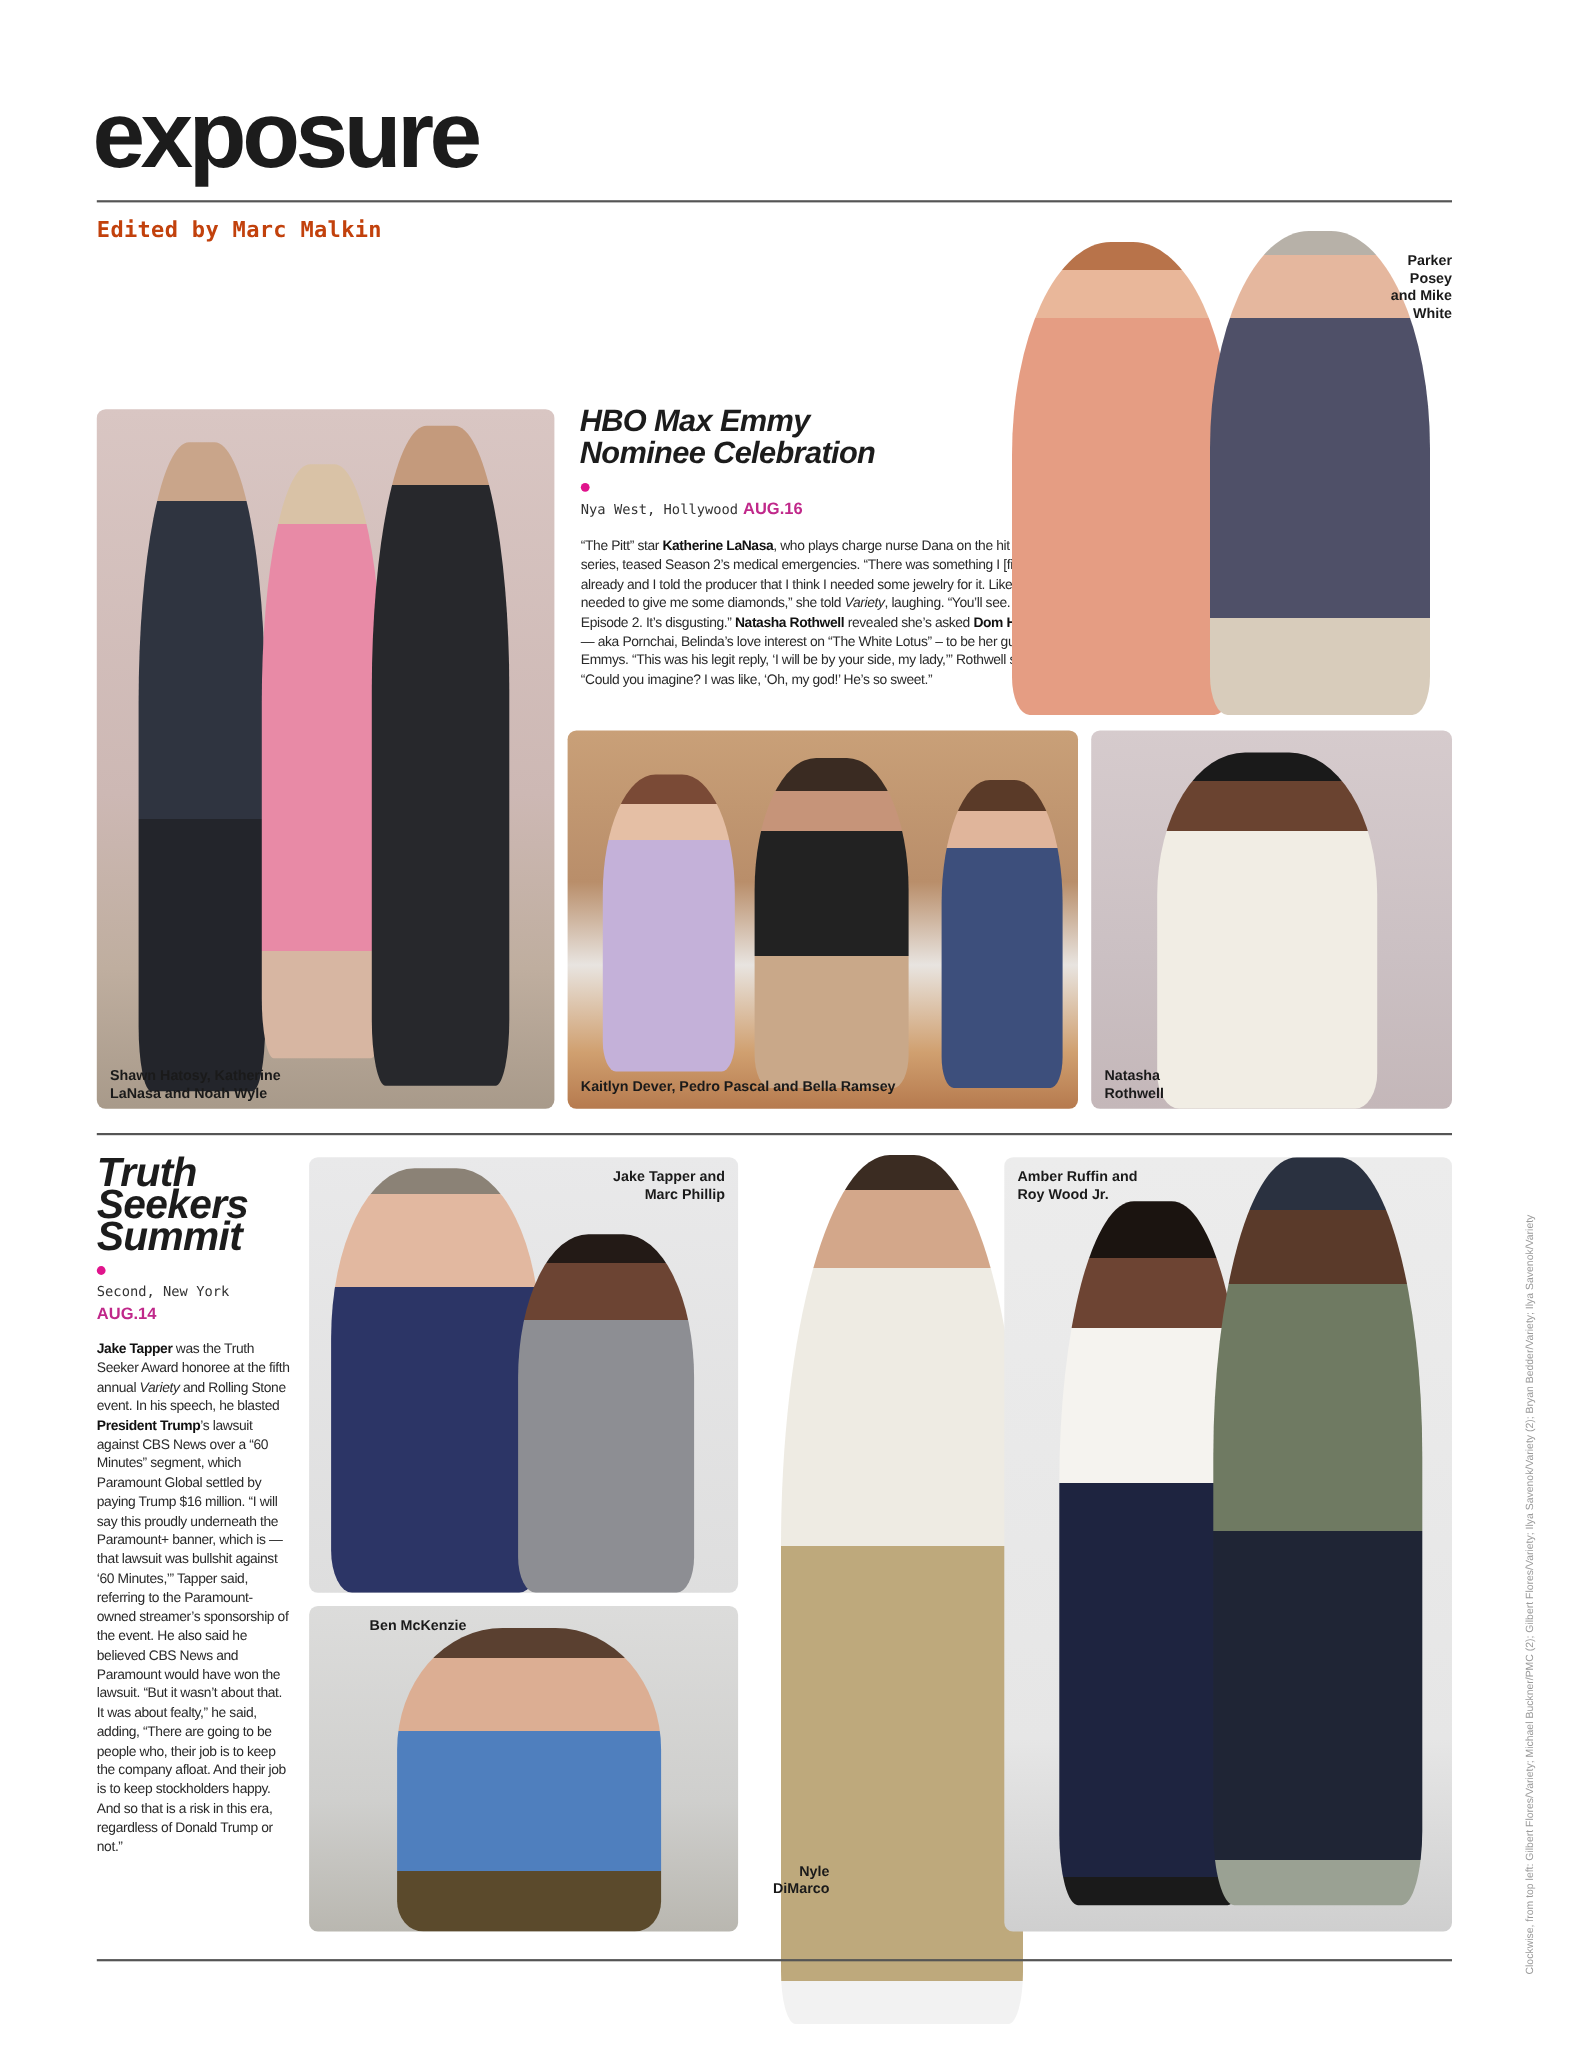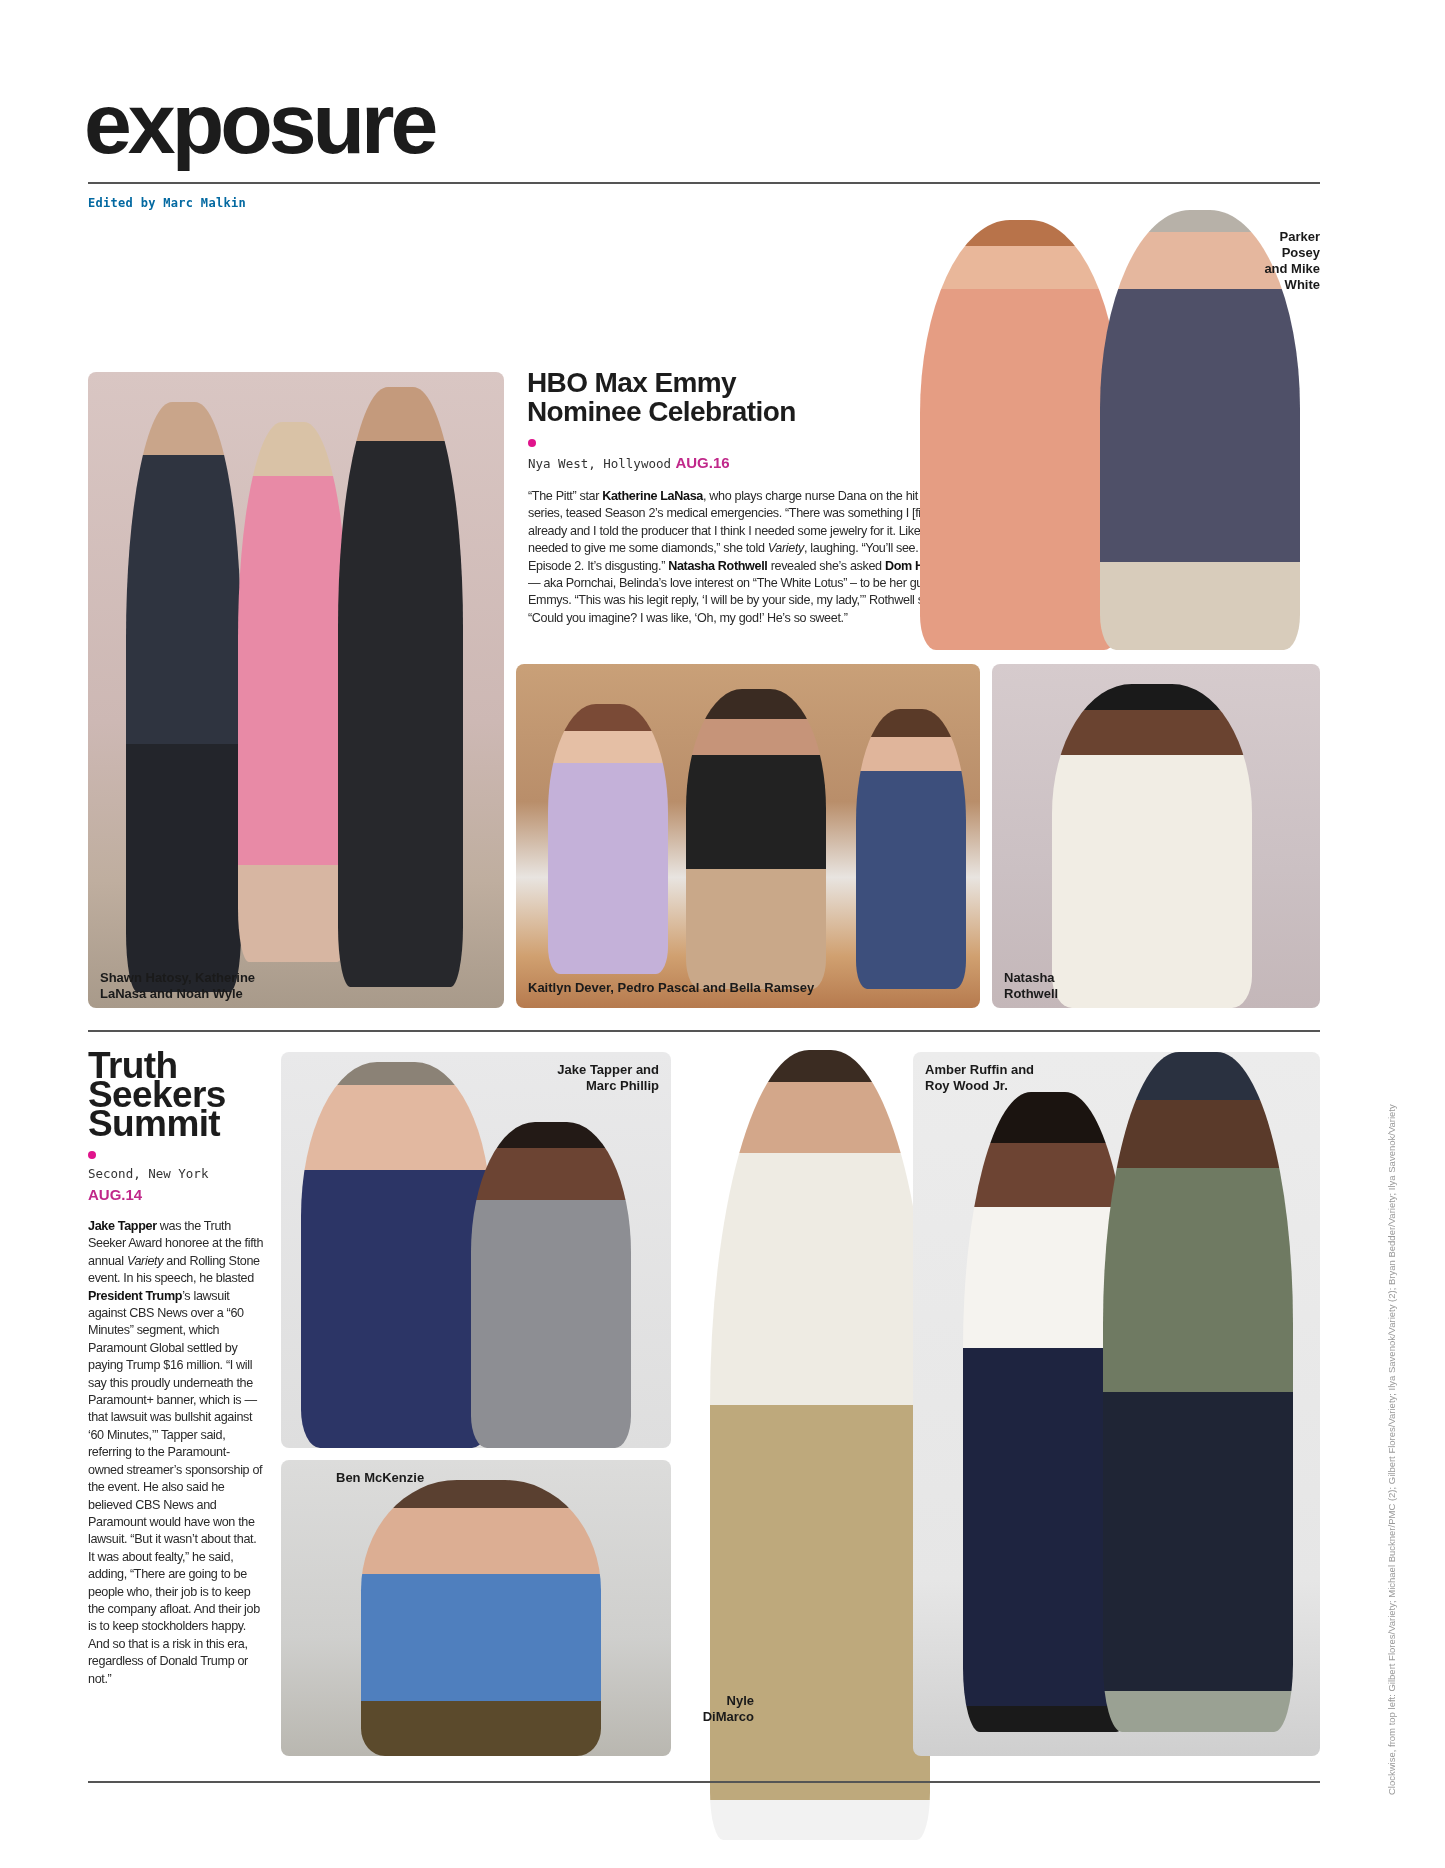--- a/index.html
+++ b/index.html
@@ -3,29 +3,29 @@
 <meta charset="utf-8">
 <style>
   * { box-sizing: border-box; margin: 0; padding: 0; }
   html, body { width: 1445px; height: 1868px; background: #ffffff; overflow: hidden; }
   body { position: relative; font-family: "Liberation Sans", sans-serif; color: #1a1a1a; }
 
   .abs { position: absolute; }
 
   .masthead { left: 84px; top: 80px; font-family: "Liberation Sans", sans-serif; font-weight: 700; font-size: 86px; letter-spacing: -4px; line-height: 1; color: #1c1c1c; }
   .rule { background: #555; height: 1.5px; }
-  .editor { left: 88px; top: 196px; font-family: "DejaVu Sans Mono", monospace; font-weight: 700; font-size: 12px; color: #0369a1; letter-spacing: 0.3px; }
+  .editor { left: 88px; top: 196px; font-family: "DejaVu Sans Mono", monospace; font-weight: 700; font-size: 20px; color: #c2410c; letter-spacing: 0.3px; }
 
   .photo { border-radius: 8px; overflow: hidden; }
   .cutout { border-radius: 0; }
 
   .caption { position: absolute; font-family: "Liberation Sans", sans-serif; font-weight: 700; font-size: 13px; line-height: 16px; color: #1a1a1a; }
   .caption.right { text-align: right; }
 
-  .hed { font-family: "Liberation Sans", sans-serif; font-weight: 700; color: #1c1c1c; letter-spacing: -0.6px; }
+  .hed { font-family: "Liberation Sans", sans-serif; font-weight: 700; color: #1c1c1c; letter-spacing: -0.6px; font-style: italic; }
   .dot { width: 8px; height: 8px; border-radius: 50%; background: #e0148c; }
   .dateline { font-family: "DejaVu Sans Mono", monospace; font-size: 12.5px; color: #333; }
   .date { font-family: "Liberation Sans", sans-serif; font-weight: 700; font-size: 15px; color: #c0288a; }
   .body-text { font-family: "Liberation Sans", sans-serif; font-size: 12.6px; line-height: 17.4px; color: #2a2a2a; letter-spacing: -0.35px; }
   .body-text b { color: #111; }
 
   .credit { left: 1386px; top: 1795px; transform-origin: left top; transform: rotate(-90deg); font-family: "Liberation Sans", sans-serif; font-size: 9.5px; color: #999; white-space: nowrap; }
 
   
   .ph-trio { background: linear-gradient(180deg, #d9c6c3 0%, #cdb8b4 55%, #bfae9f 80%, #a89a8a 100%); }

